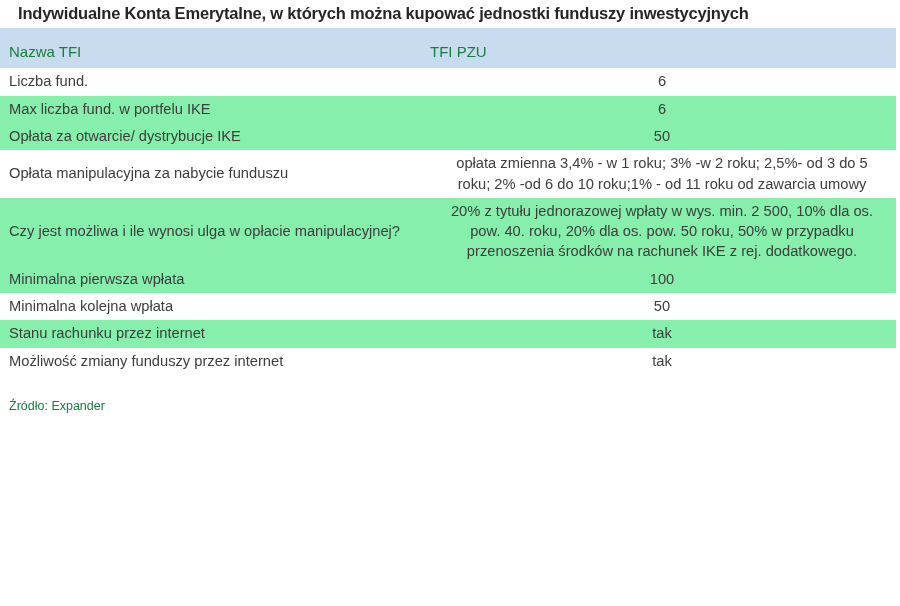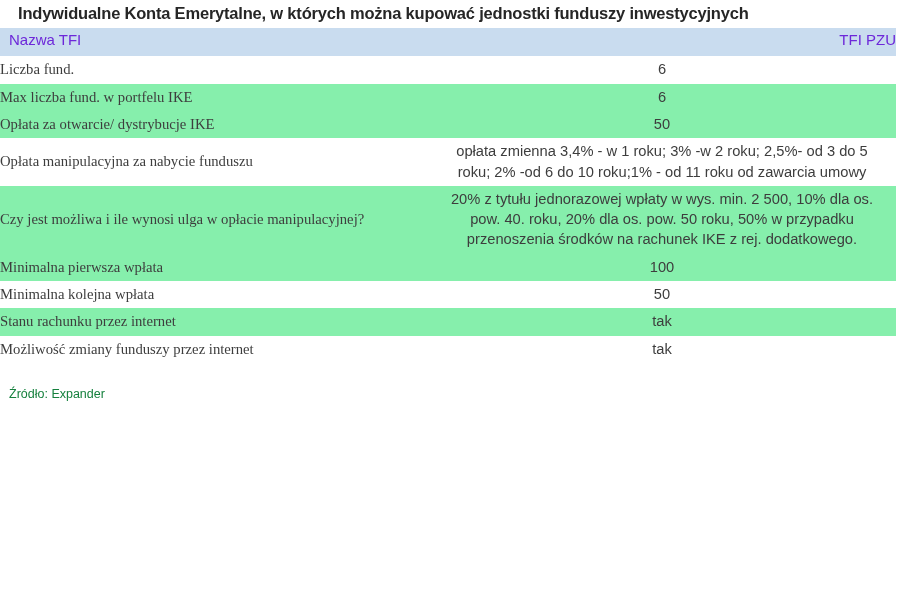--- a/index.html
+++ b/index.html
@@ -42,45 +42,44 @@
     table-layout: fixed;
     margin: 0;
   }
   table.ike-table col.c-label { width: 430px; }
   table.ike-table col.c-value { width: 466px; }
 
   thead th {
     background: #c9dcef;
     font-weight: normal;
     font-size: 15px;
-    color: #6d28d9;
-    padding: 0 0 5px 0;
+    color: #15803d;
+    padding: 12px 0 5px 0;
     height: 23px;
     vertical-align: middle;
   }
   thead th.th-label {
     text-align: left;
     padding-left: 9px;
   }
   thead th.th-value {
-    text-align: right;
+    text-align: left;
   }
 
   tbody td {
     font-size: 14.7px;
     color: #3d3d3d;
     vertical-align: middle;
     line-height: 1.38;
     padding: 3px 0 4px 0;
   }
   tbody td.cell-label {
     text-align: left;
-    padding-left: 0;
+    padding-left: 9px;
     padding-right: 8px;
-    font-family: Liberation Serif, serif;
   }
   tbody td.cell-value {
     text-align: center;
     padding-left: 12px;
     padding-right: 14px;
   }
   tbody tr.shaded td {
     background: #86efac;
   }
   tbody tr.plain td {

